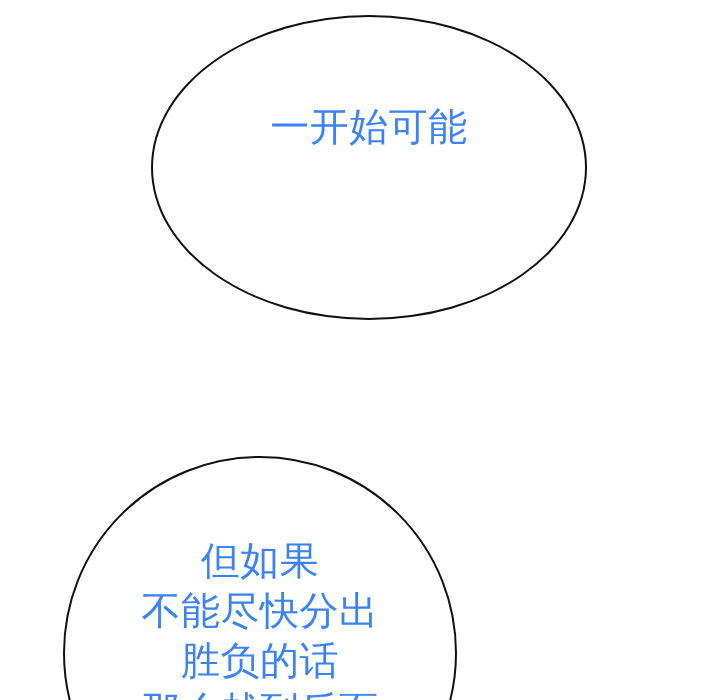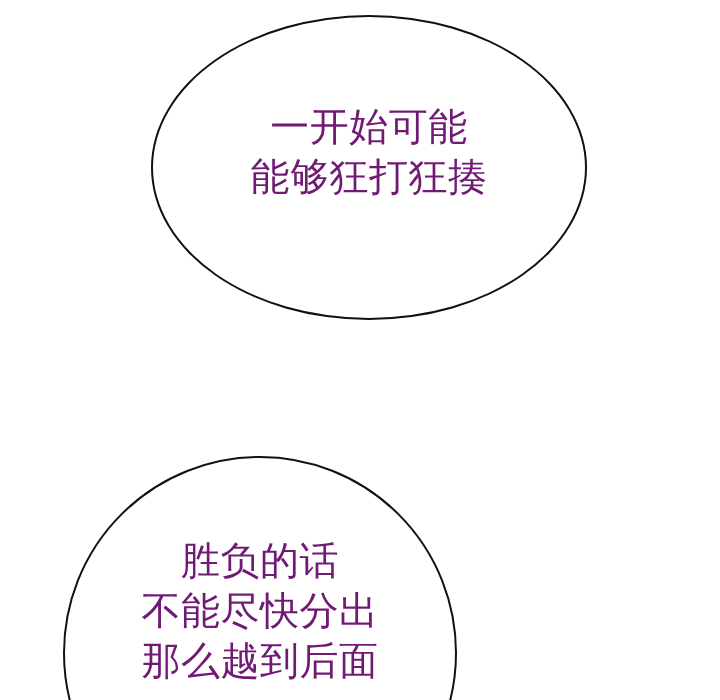--- a/index.html
+++ b/index.html
@@ -38,21 +38,21 @@
     top: 456px;
     width: 394px;
     height: 394px;
   }
 
   
   .dialogue {
     position: absolute;
     width: 100%;
     text-align: center;
-    color: #701a75;
+    color: #3b82f6;
     letter-spacing: 0.5px;
     line-height: 50px;
     white-space: nowrap;
     user-select: none;
   }
 
   #bubble-one .dialogue {
     top: 85px;
     font-size: 39px;
   }
@@ -69,25 +69,25 @@
   
 </style>
 </head>
 <body>
 
 <div id="panel">
 
   <div class="bubble" id="bubble-one">
     <div class="dialogue">
       <span class="line">一开始可能</span>
-      <span class="line">能够狂打狂揍</span>
     </div>
   </div>
 
   <div class="bubble" id="bubble-two">
     <div class="dialogue">
+      <span class="line">但如果</span>
+      <span class="line">不能尽快分出</span>
       <span class="line">胜负的话</span>
-      <span class="line">不能尽快分出</span>
       <span class="line">那么越到后面</span>
     </div>
   </div>
 
 </div>
 
 </body></html>

